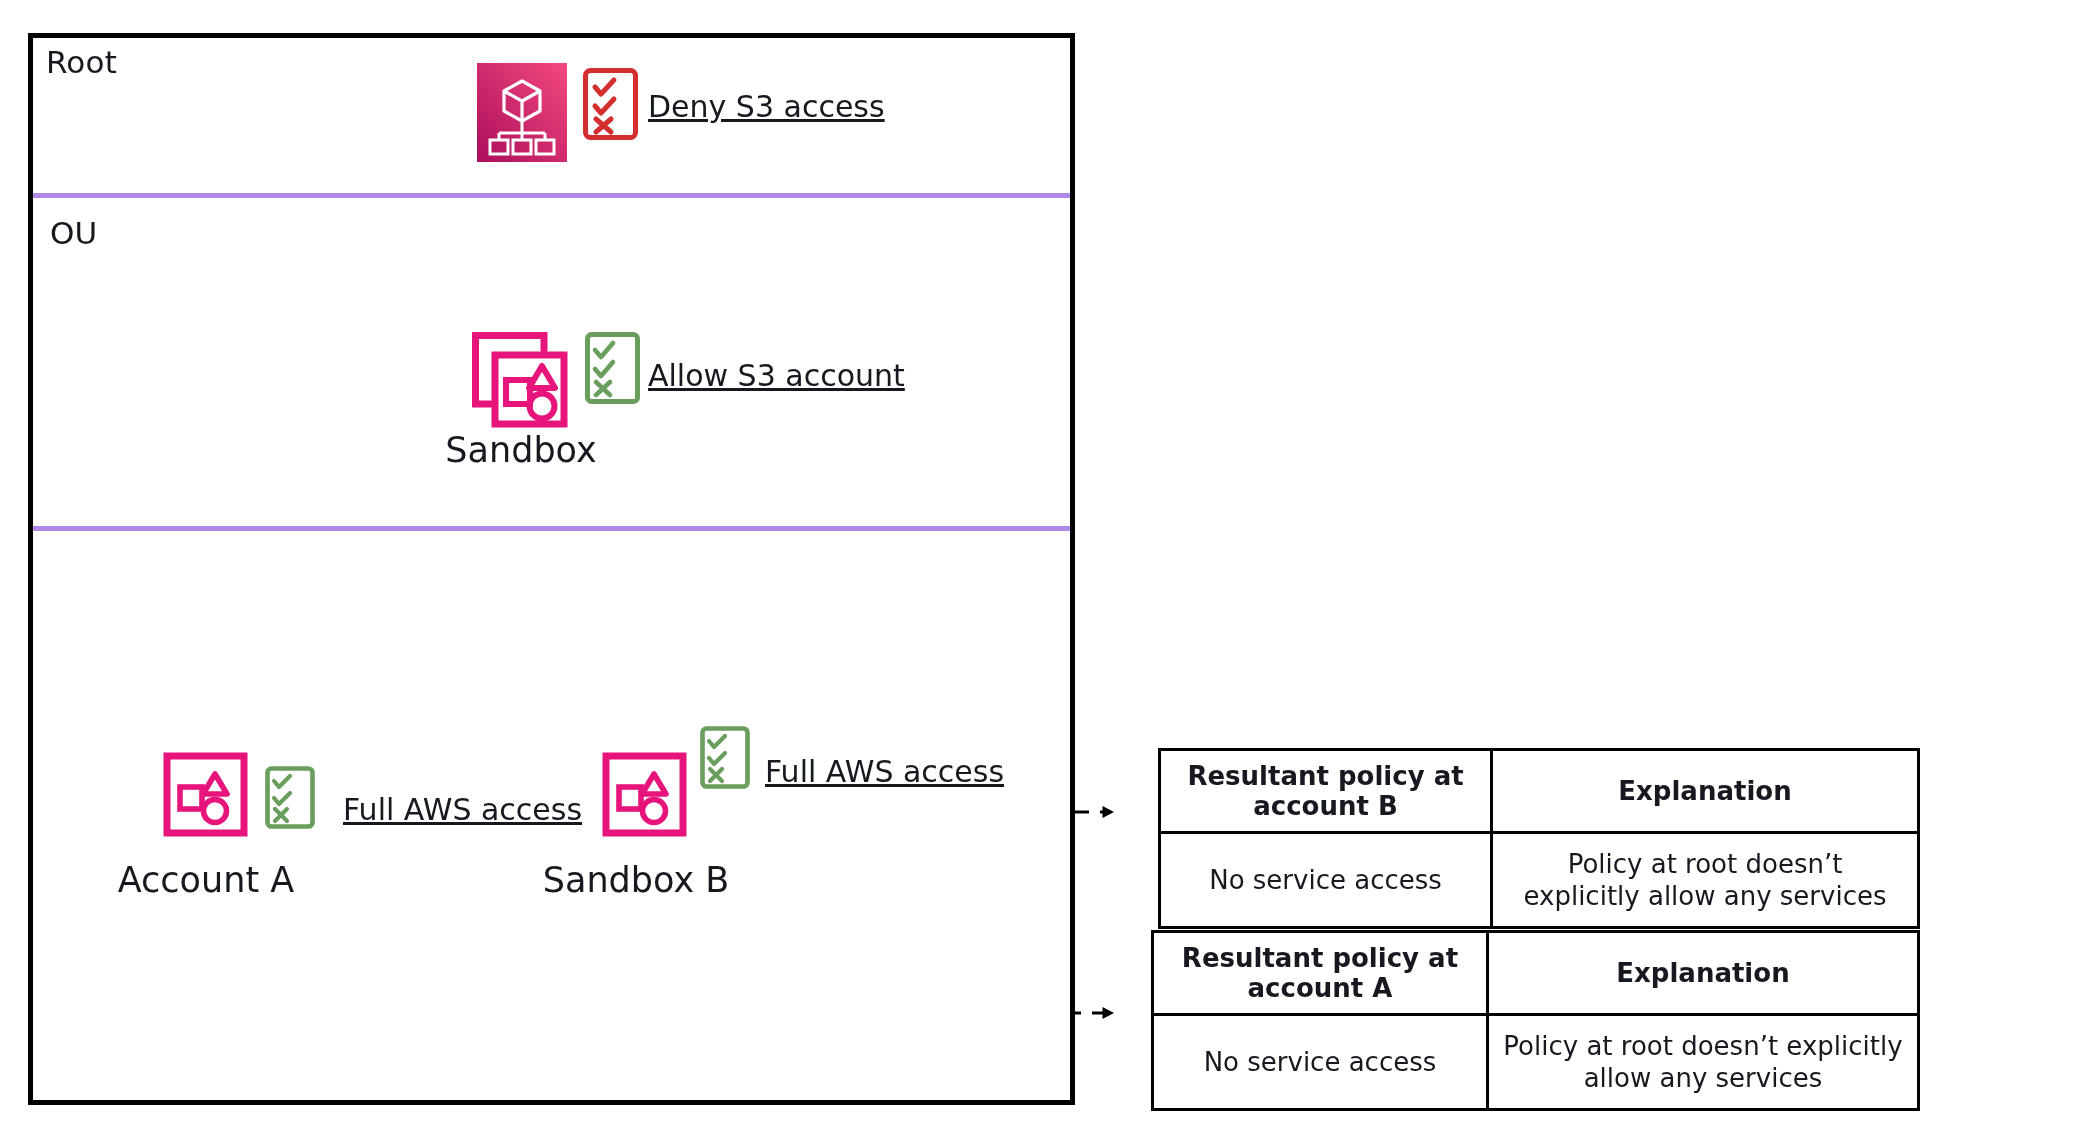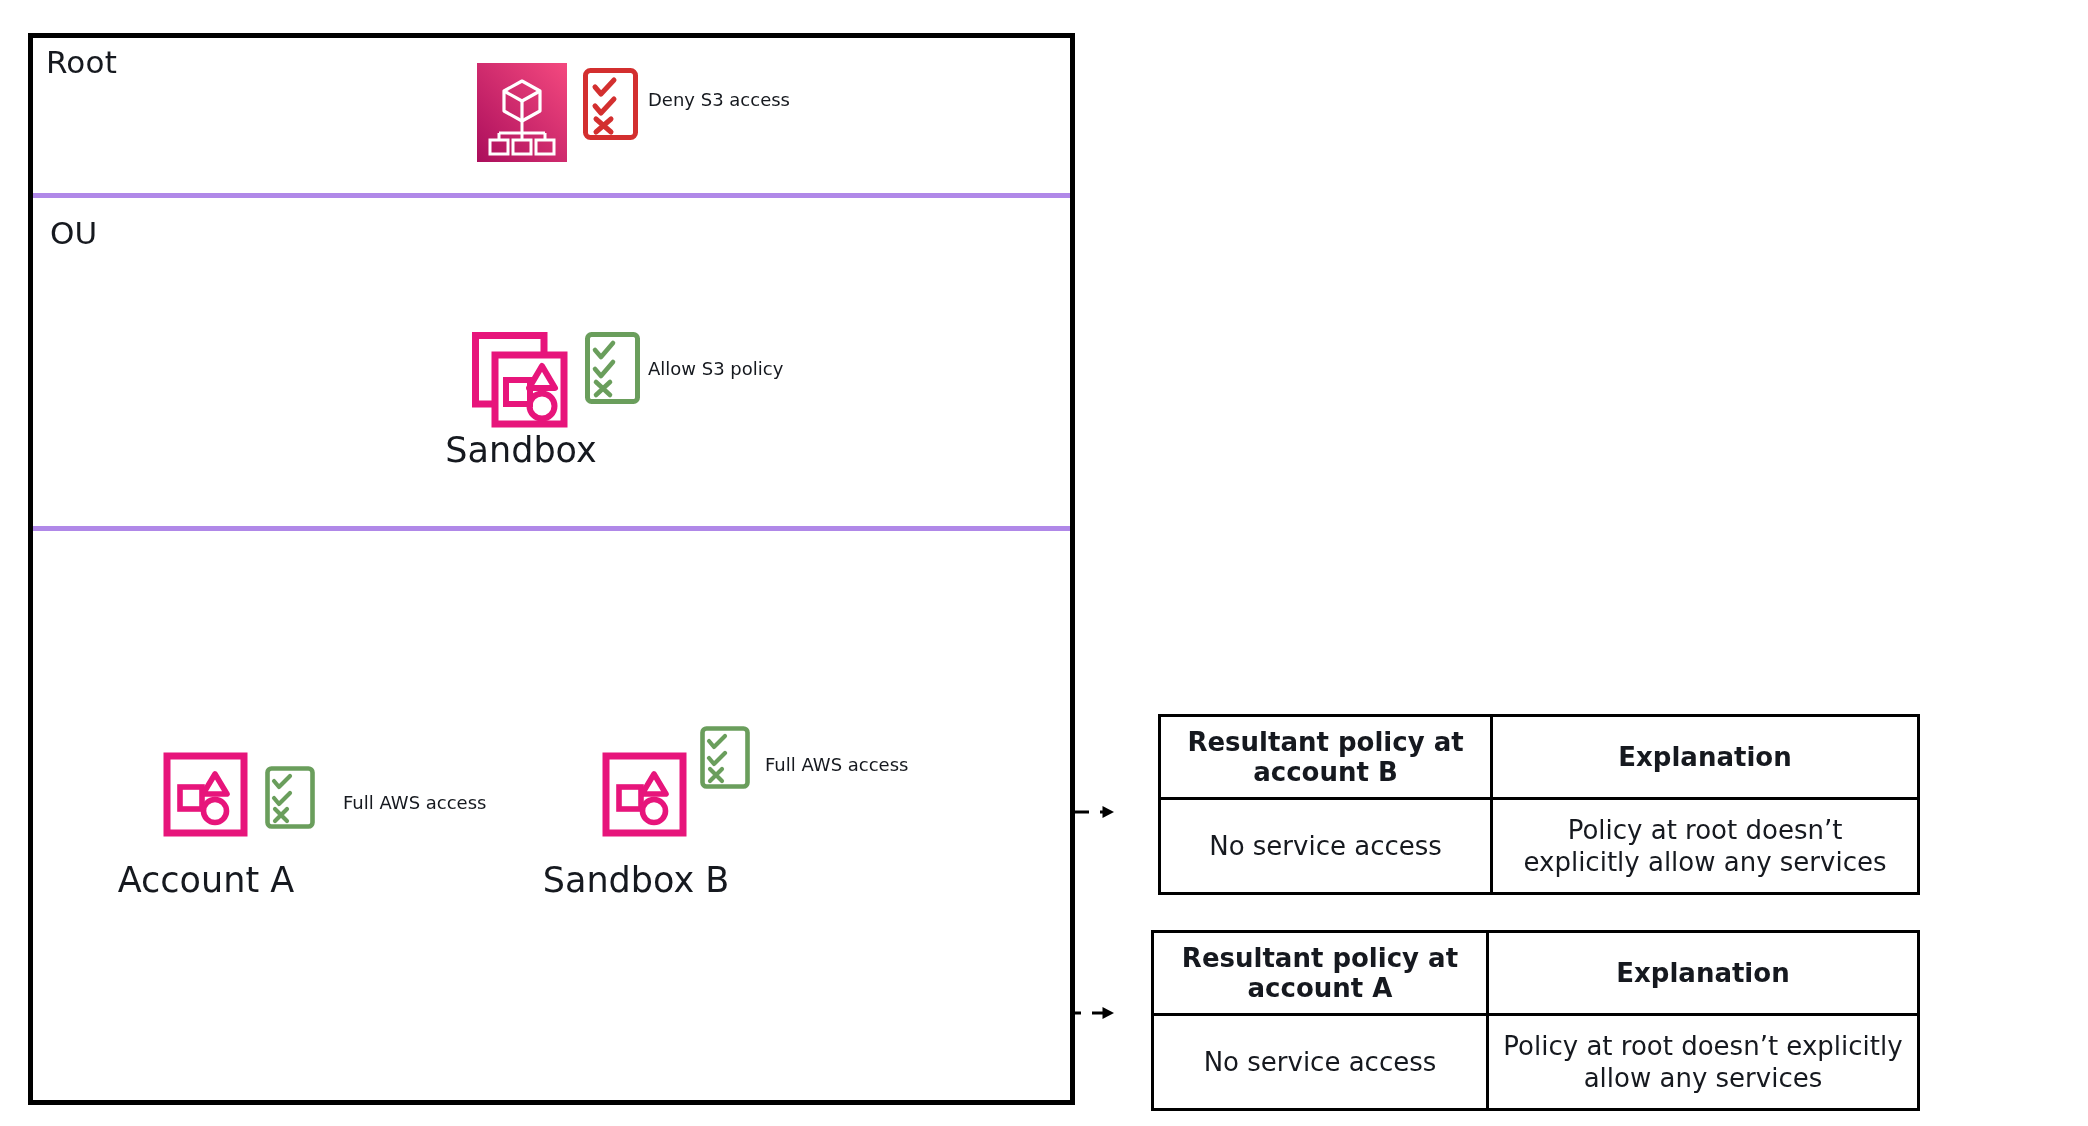--- a/index.html
+++ b/index.html
@@ -56,24 +56,25 @@
     font-size: 35px;
     font-weight: 400;
     color: #16191f;
     white-space: nowrap;
     text-align: center;
   }
 
   
   .policy-text {
     position: absolute;
-    font-size: 18px;
+    font-size: 30px;
     font-weight: 400;
     color: #16191f;
     white-space: nowrap;
+    text-decoration: underline;
   }
 
   
   .icon-box {
     position: absolute;
   }
   .icon-box svg { display: block; }
 
   
   .connectors {
@@ -215,21 +216,21 @@
     <svg width="55" height="72" viewBox="0 0 55 72">
       <rect x="2.5" y="2.5" width="50" height="67" rx="4" ry="4" fill="#ffffff" stroke="#6a9e5c" stroke-width="5"></rect>
       <g stroke="#6a9e5c" stroke-width="4.6" fill="none" stroke-linecap="round" stroke-linejoin="round">
         <path d="M10 18 L16 25 L28 11"></path>
         <path d="M10 37 L16 44 L28 30"></path>
         <path d="M11 50 L25 63 M25 50 L11 63"></path>
       </g>
     </svg>
   </div>
 
-  <div class="policy-text" style="left:648px; top:358px;">Allow S3 policy</div>
+  <div class="policy-text" style="left:648px; top:358px;">Allow S3 account</div>
 
   <div class="node-label" style="left:421px; top:430px; width:200px;">Sandbox</div>
 
   <div class="icon-box" style="left:163px; top:752px;">
     <svg width="85" height="85" viewBox="0 0 85 85">
       <rect x="4" y="4" width="77" height="77" fill="#ffffff" stroke="#e7157b" stroke-width="7"></rect>
       <g stroke="#e7157b" stroke-width="5.6" fill="none">
         <rect x="17" y="35" width="22" height="22"></rect>
         <path d="M52 22 L64 42 L40 42 Z" stroke-linejoin="round"></path>
         <circle cx="52" cy="59" r="11.5"></circle>
@@ -271,21 +272,21 @@
         <path d="M9 32 L14 38 L25 27"></path>
         <path d="M10 43 L22 55 M22 43 L10 55"></path>
       </g>
     </svg>
   </div>
 
   <div class="policy-text" style="left:765px; top:754px;">Full AWS access</div>
 
   <div class="node-label" style="left:536px; top:860px; width:200px;">Sandbox B</div>
 
-  <table class="result-table" style="left:1122px; top:714px;margin-left:36px;">
+  <table class="result-table" style="left:1122px; top:748px;margin-left:36px;">
     <thead>
       <tr>
         <th class="col-policy">Resultant policy at account B</th>
         <th class="col-explanation">Explanation</th>
       </tr>
     </thead>
     <tbody>
       <tr>
         <td>No service access</td>
         <td>Policy at root doesn’t explicitly allow any services</td>

